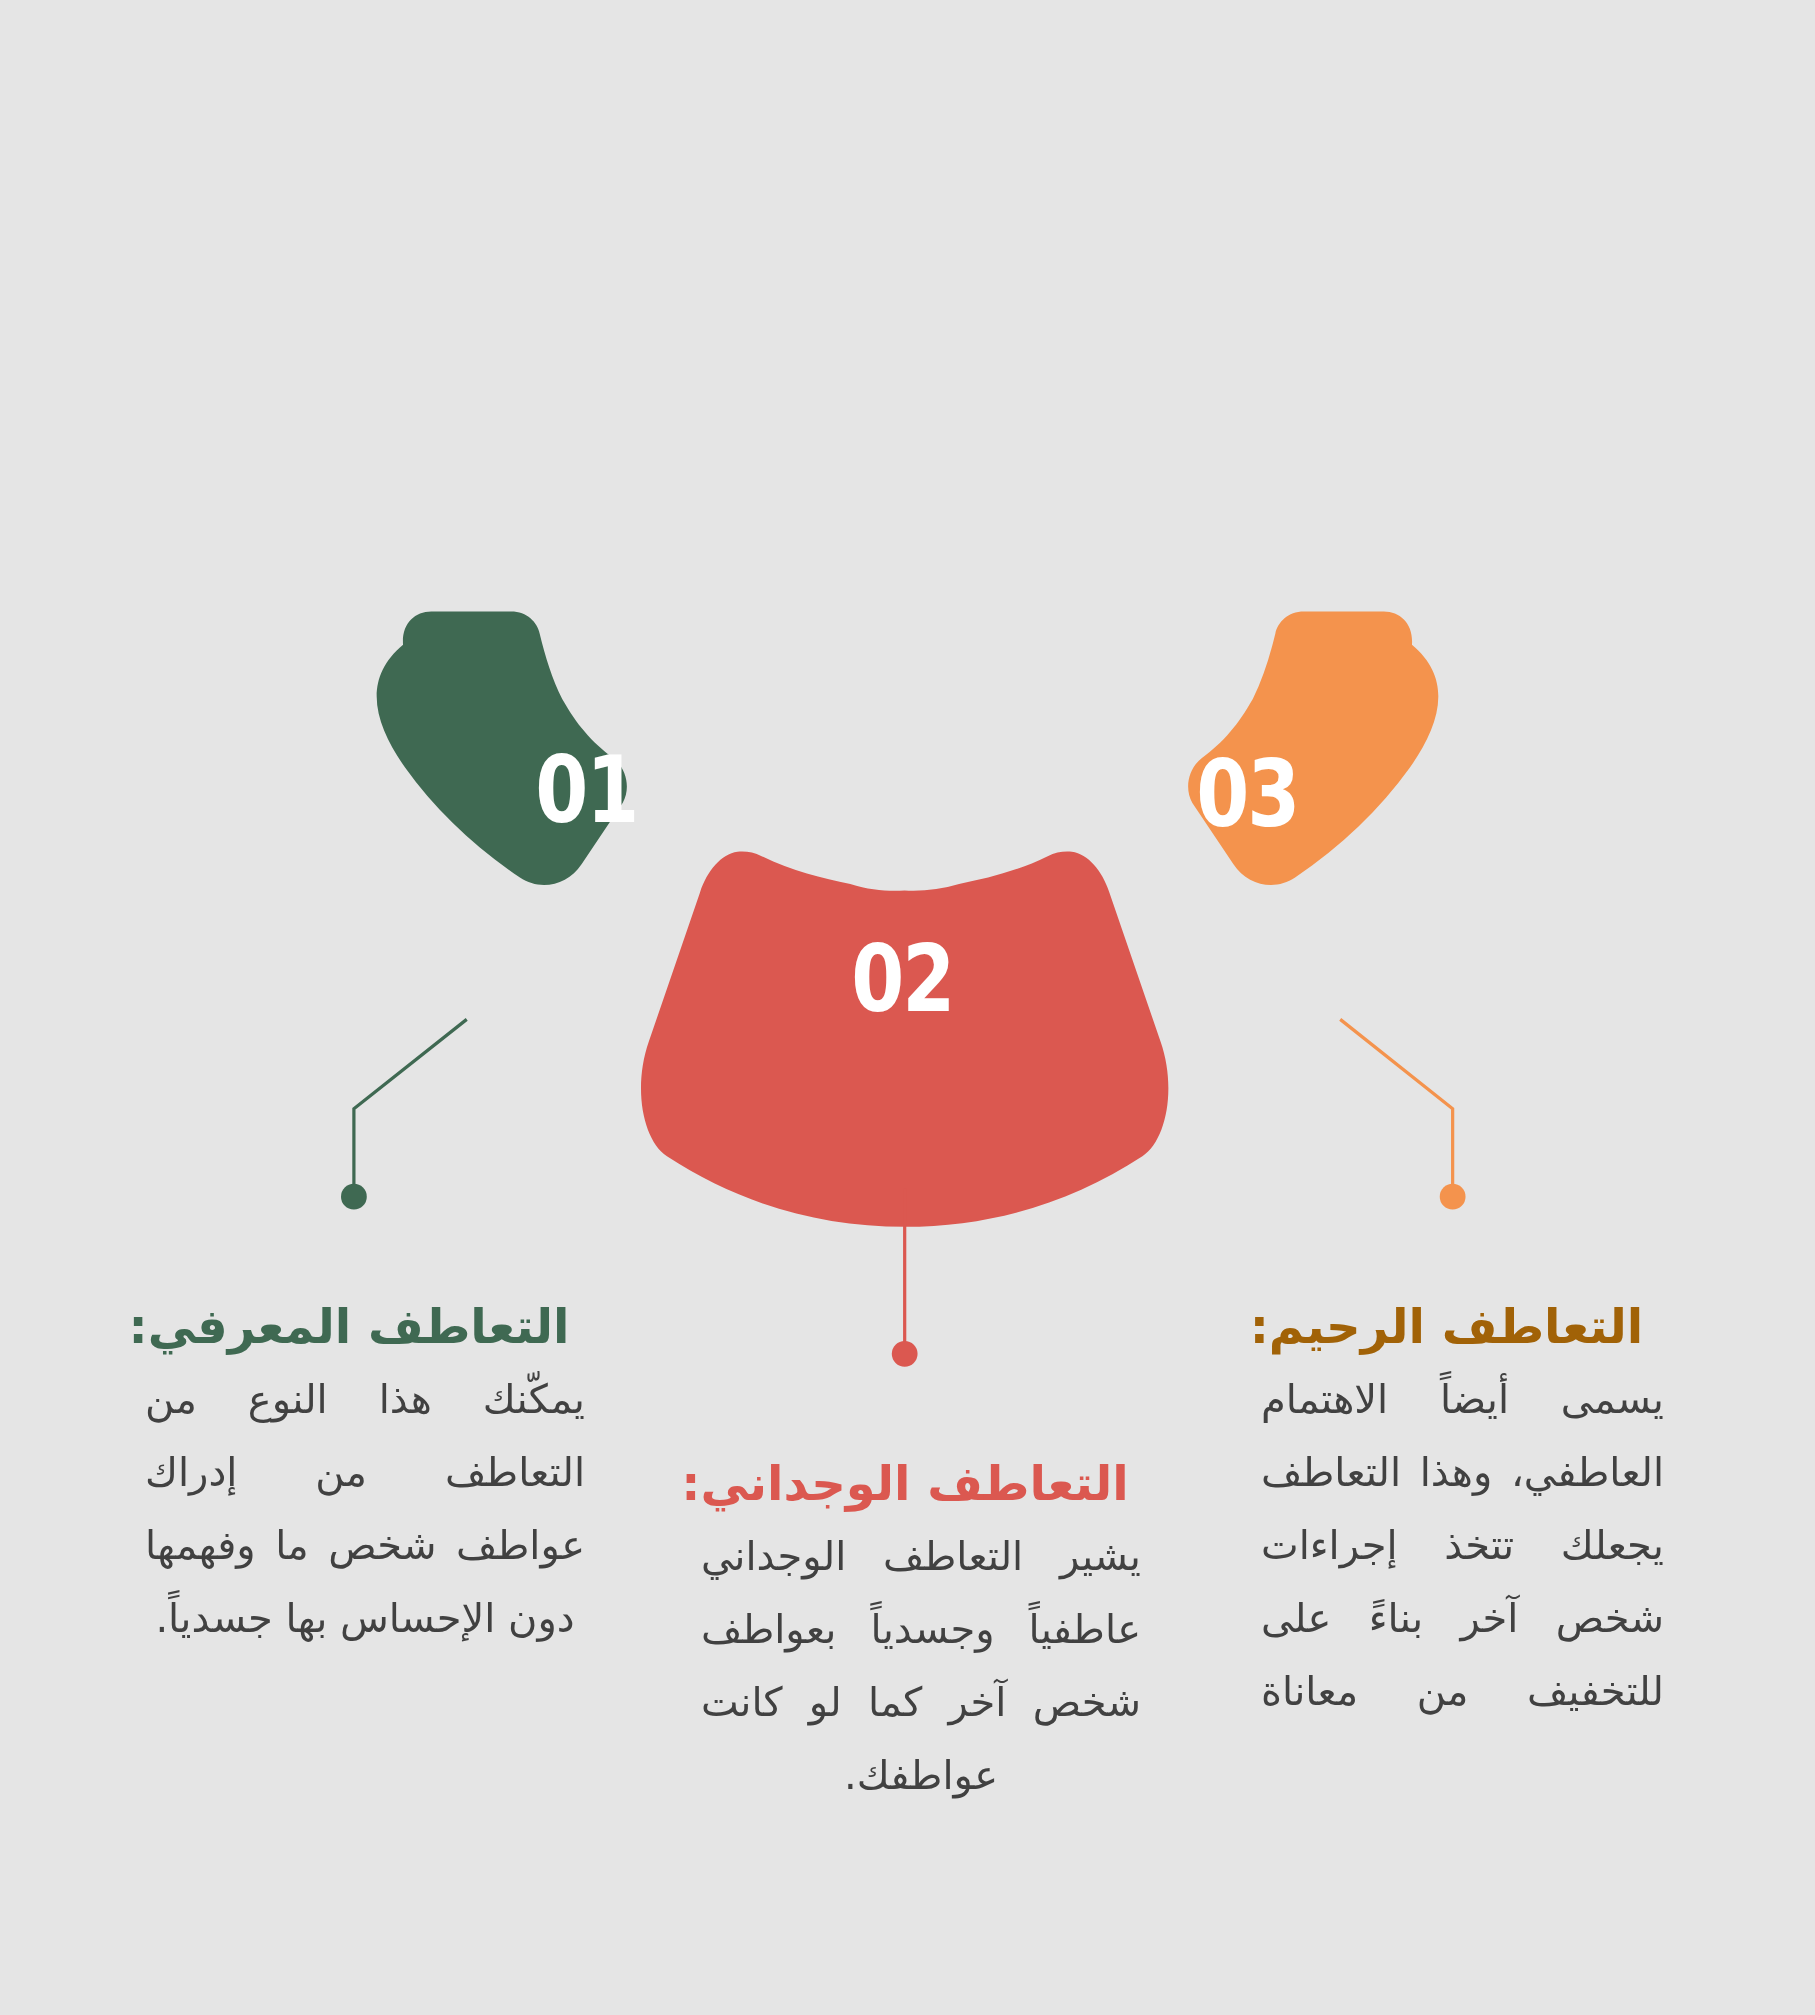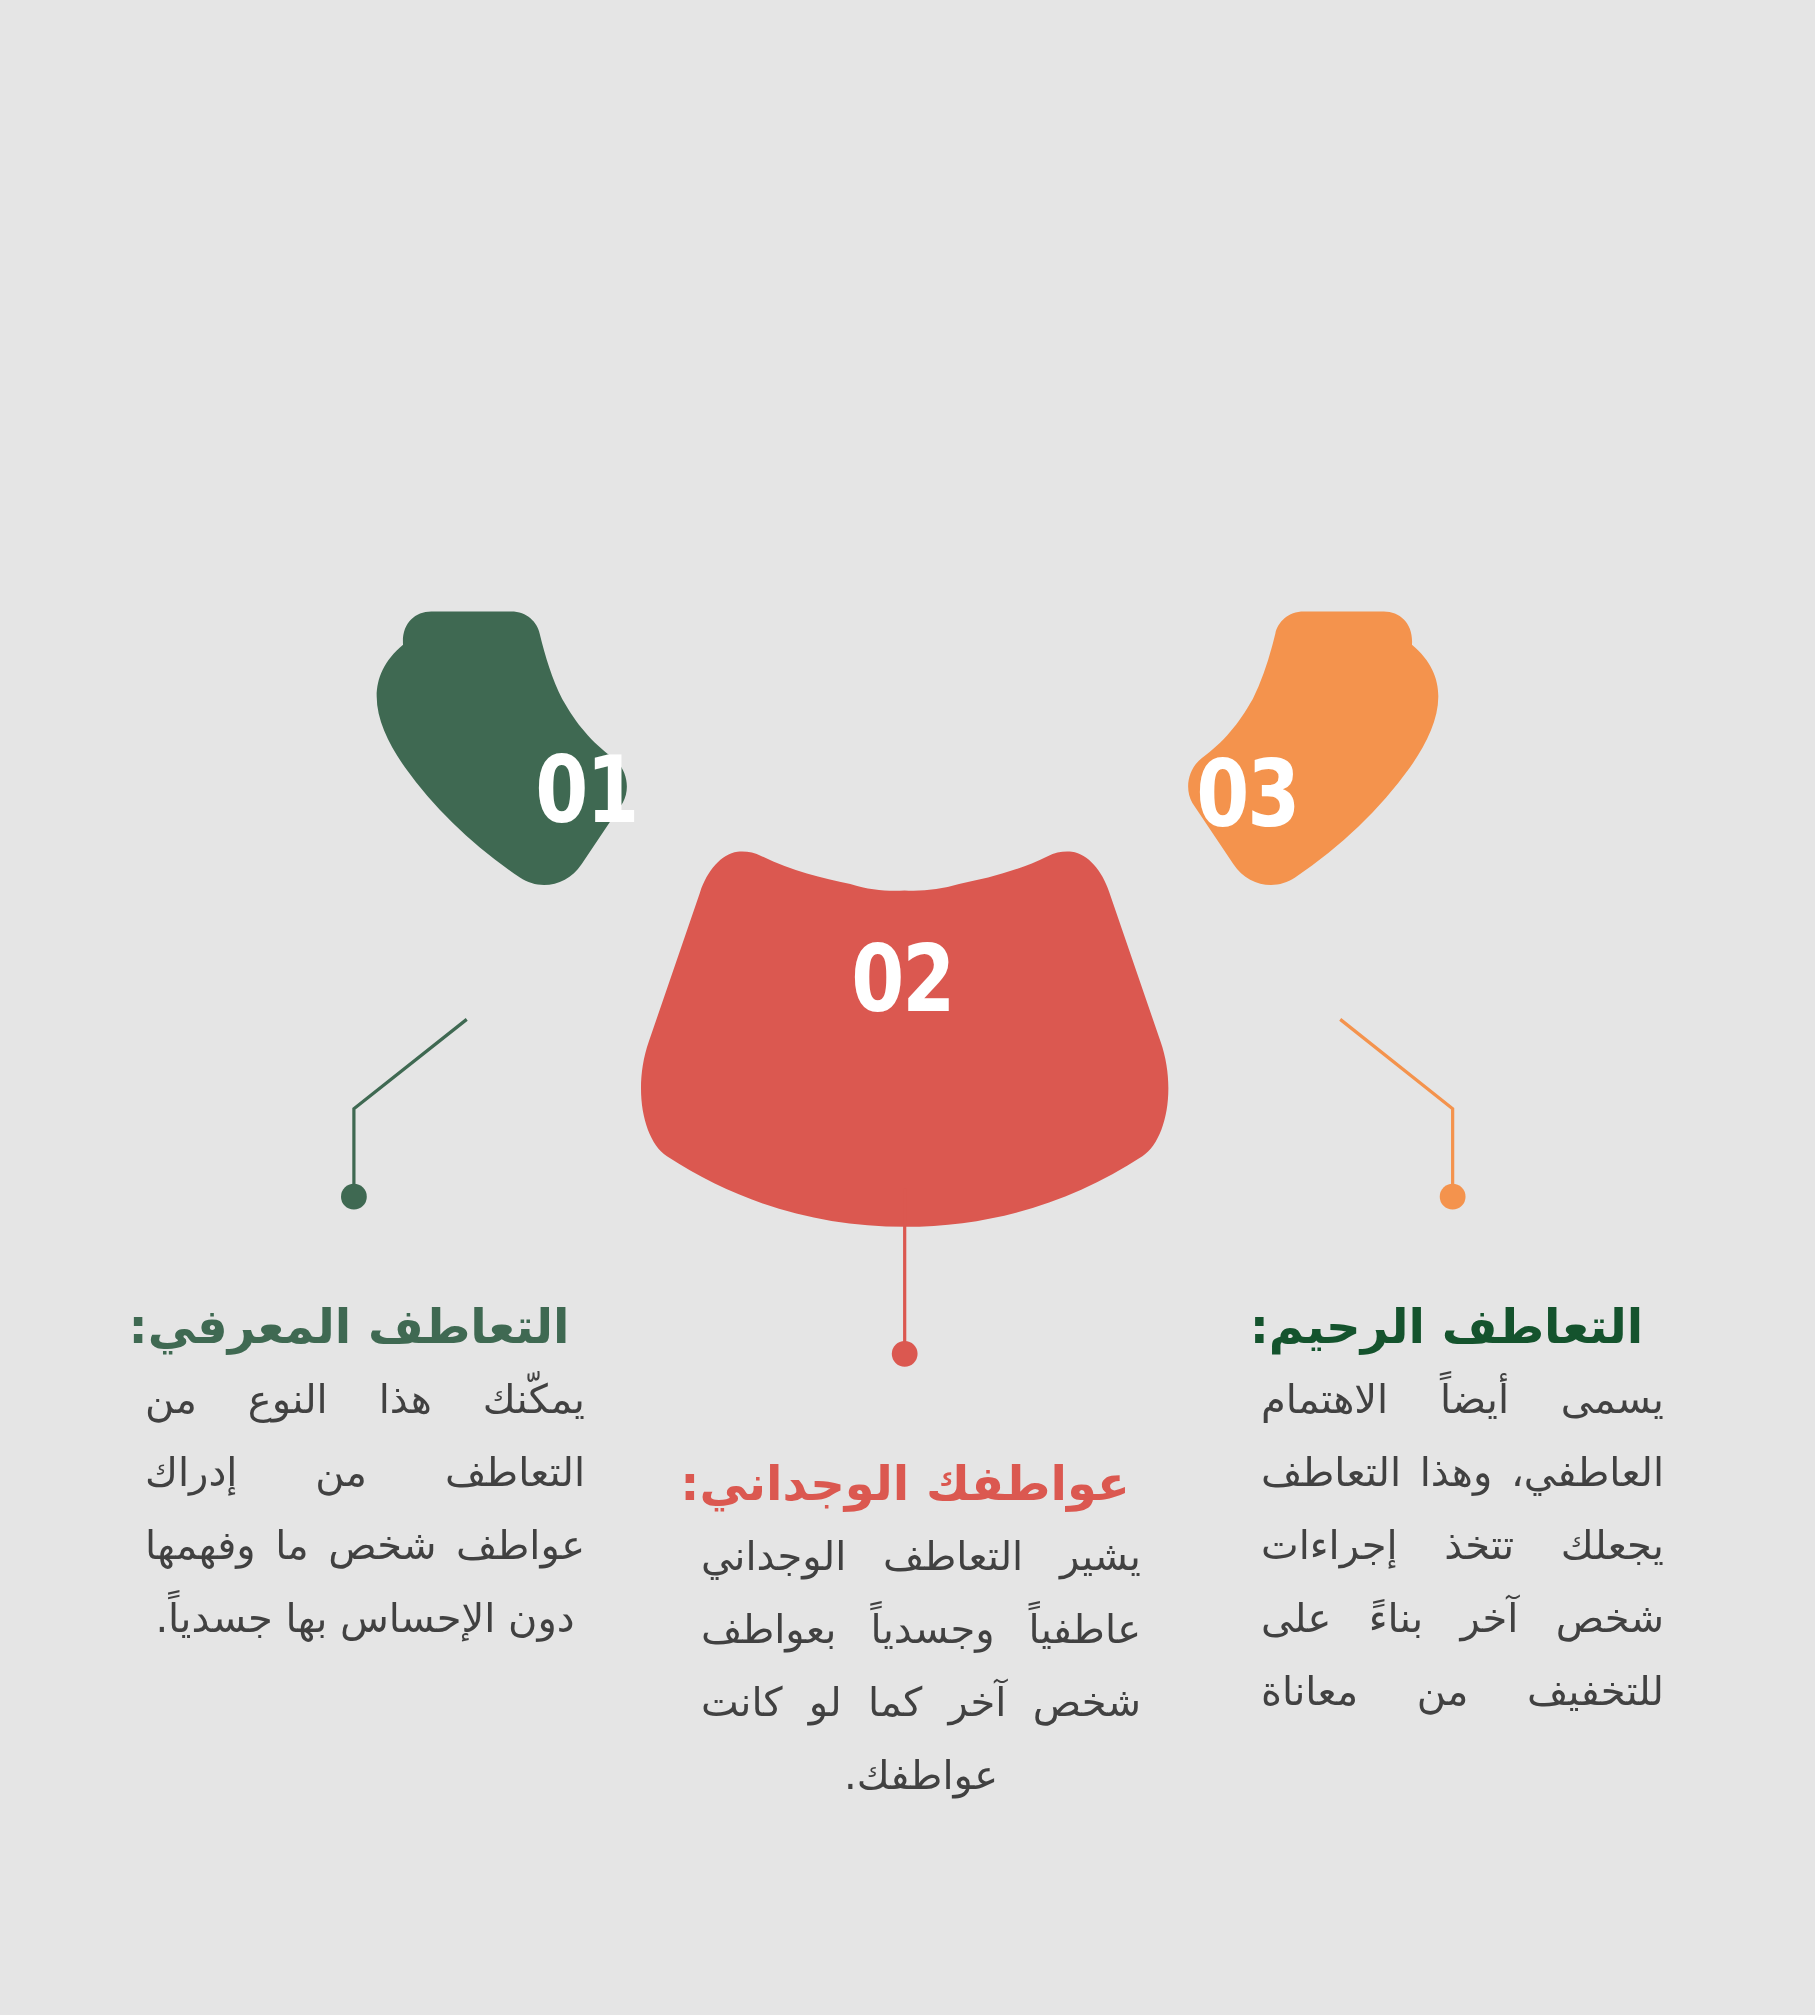--- a/index.html
+++ b/index.html
@@ -40,21 +40,21 @@
       margin-left: 32px;
     }
     .block-body span.line { display: block; text-align: justify; text-align-last: justify; white-space: nowrap; }
     .block-body span.line.last { text-align-last: center; }
 
     .block-1 { left: 113px; top: 1290px; width: 472px; }
     .block-1 .block-heading { color: #3f6952; }
     .block-2 { left: 669px; top: 1447px; width: 472px; }
     .block-2 .block-heading { color: #db5850; }
     .block-3 { left: 1229px; top: 1290px; width: 435px; }
-    .block-3 .block-heading { color: #14532d; }
+    .block-3 .block-heading { color: #a16207; }
   </style>
 </head>
 <body>
 
 <div class="title title-line1">
   <span>للتعاطف</span>
   <span class="accent">3 أنواع</span>
 </div>
 <div class="title title-line2">أي منها تمتلك؟</div>
 
@@ -160,21 +160,21 @@
   <div class="block-heading">التعاطف المعرفي:</div>
   <div class="block-body">
     <span class="line">يمكّنك هذا النوع من</span>
     <span class="line">التعاطف من إدراك</span>
     <span class="line">عواطف شخص ما وفهمها</span>
     <span class="line last">دون الإحساس بها جسدياً.</span>
   </div>
 </div>
 
 <div class="block block-2">
-  <div class="block-heading">عواطفك الوجداني:</div>
+  <div class="block-heading">التعاطف الوجداني:</div>
   <div class="block-body">
     <span class="line">يشير التعاطف الوجداني</span>
     <span class="line">عاطفياً وجسدياً بعواطف</span>
     <span class="line">شخص آخر كما لو كانت</span>
     <span class="line last">عواطفك.</span>
   </div>
 </div>
 
 <div class="block block-3">
   <div class="block-heading">التعاطف الرحيم:</div>

